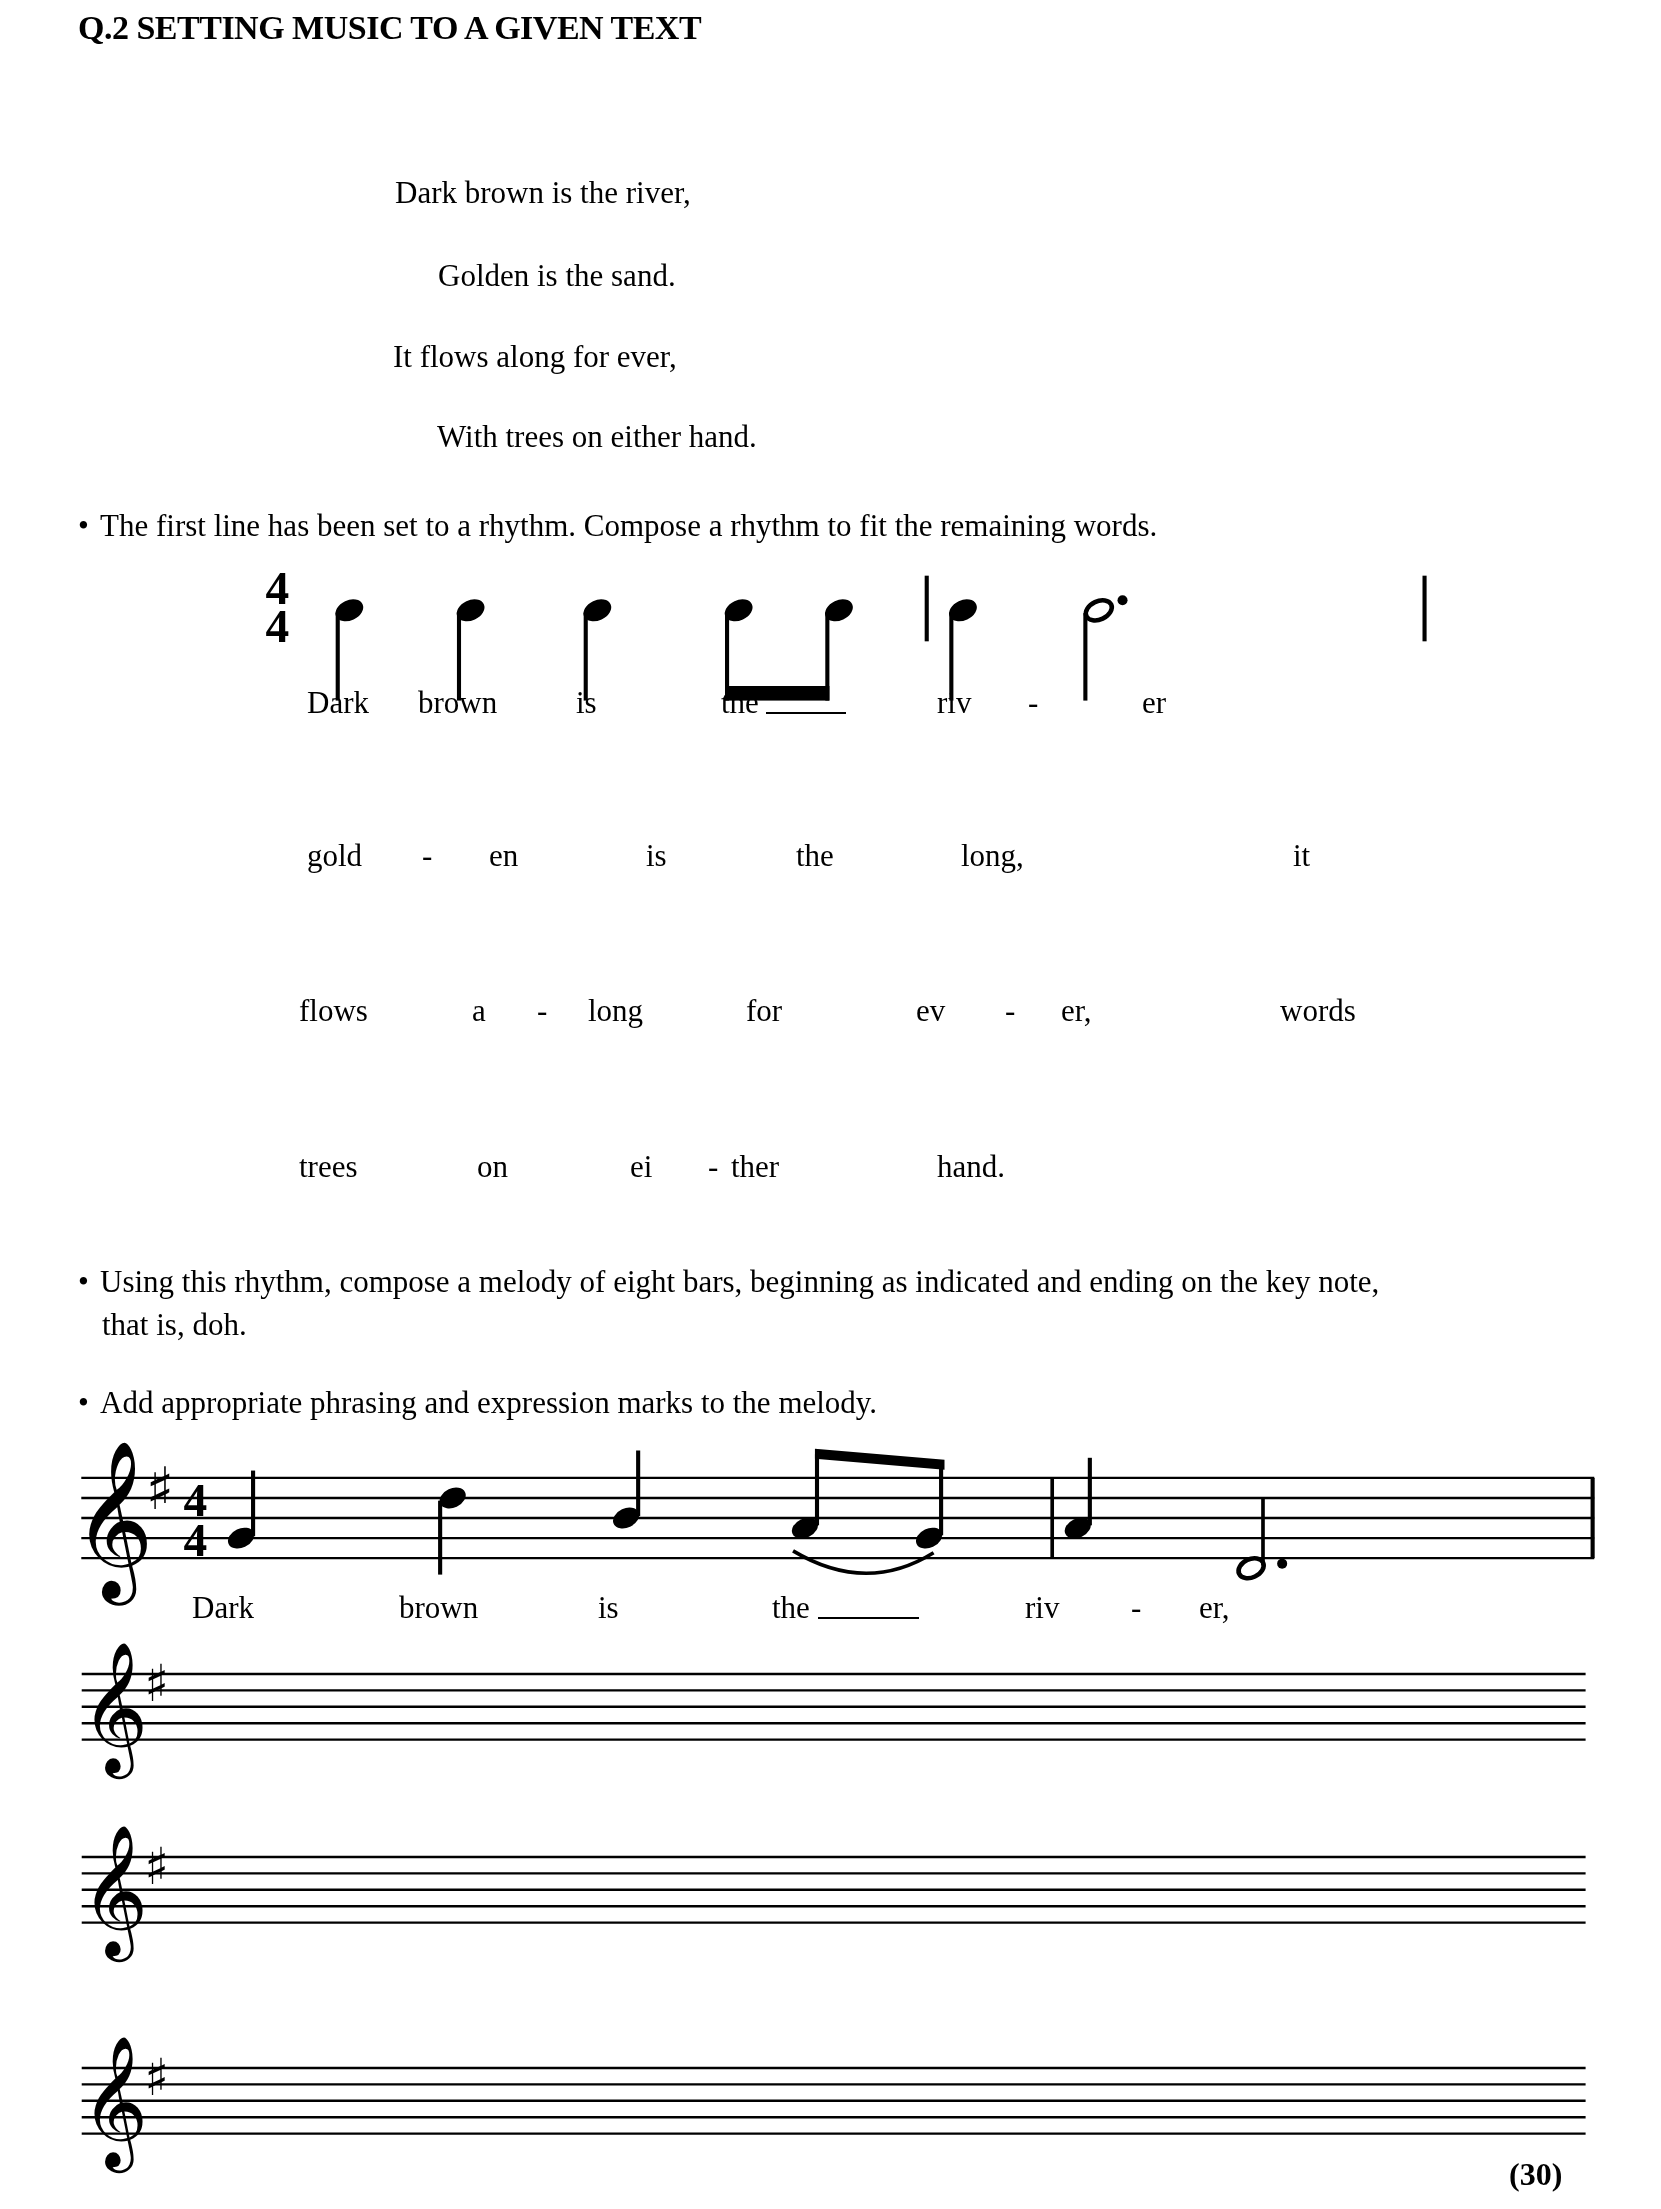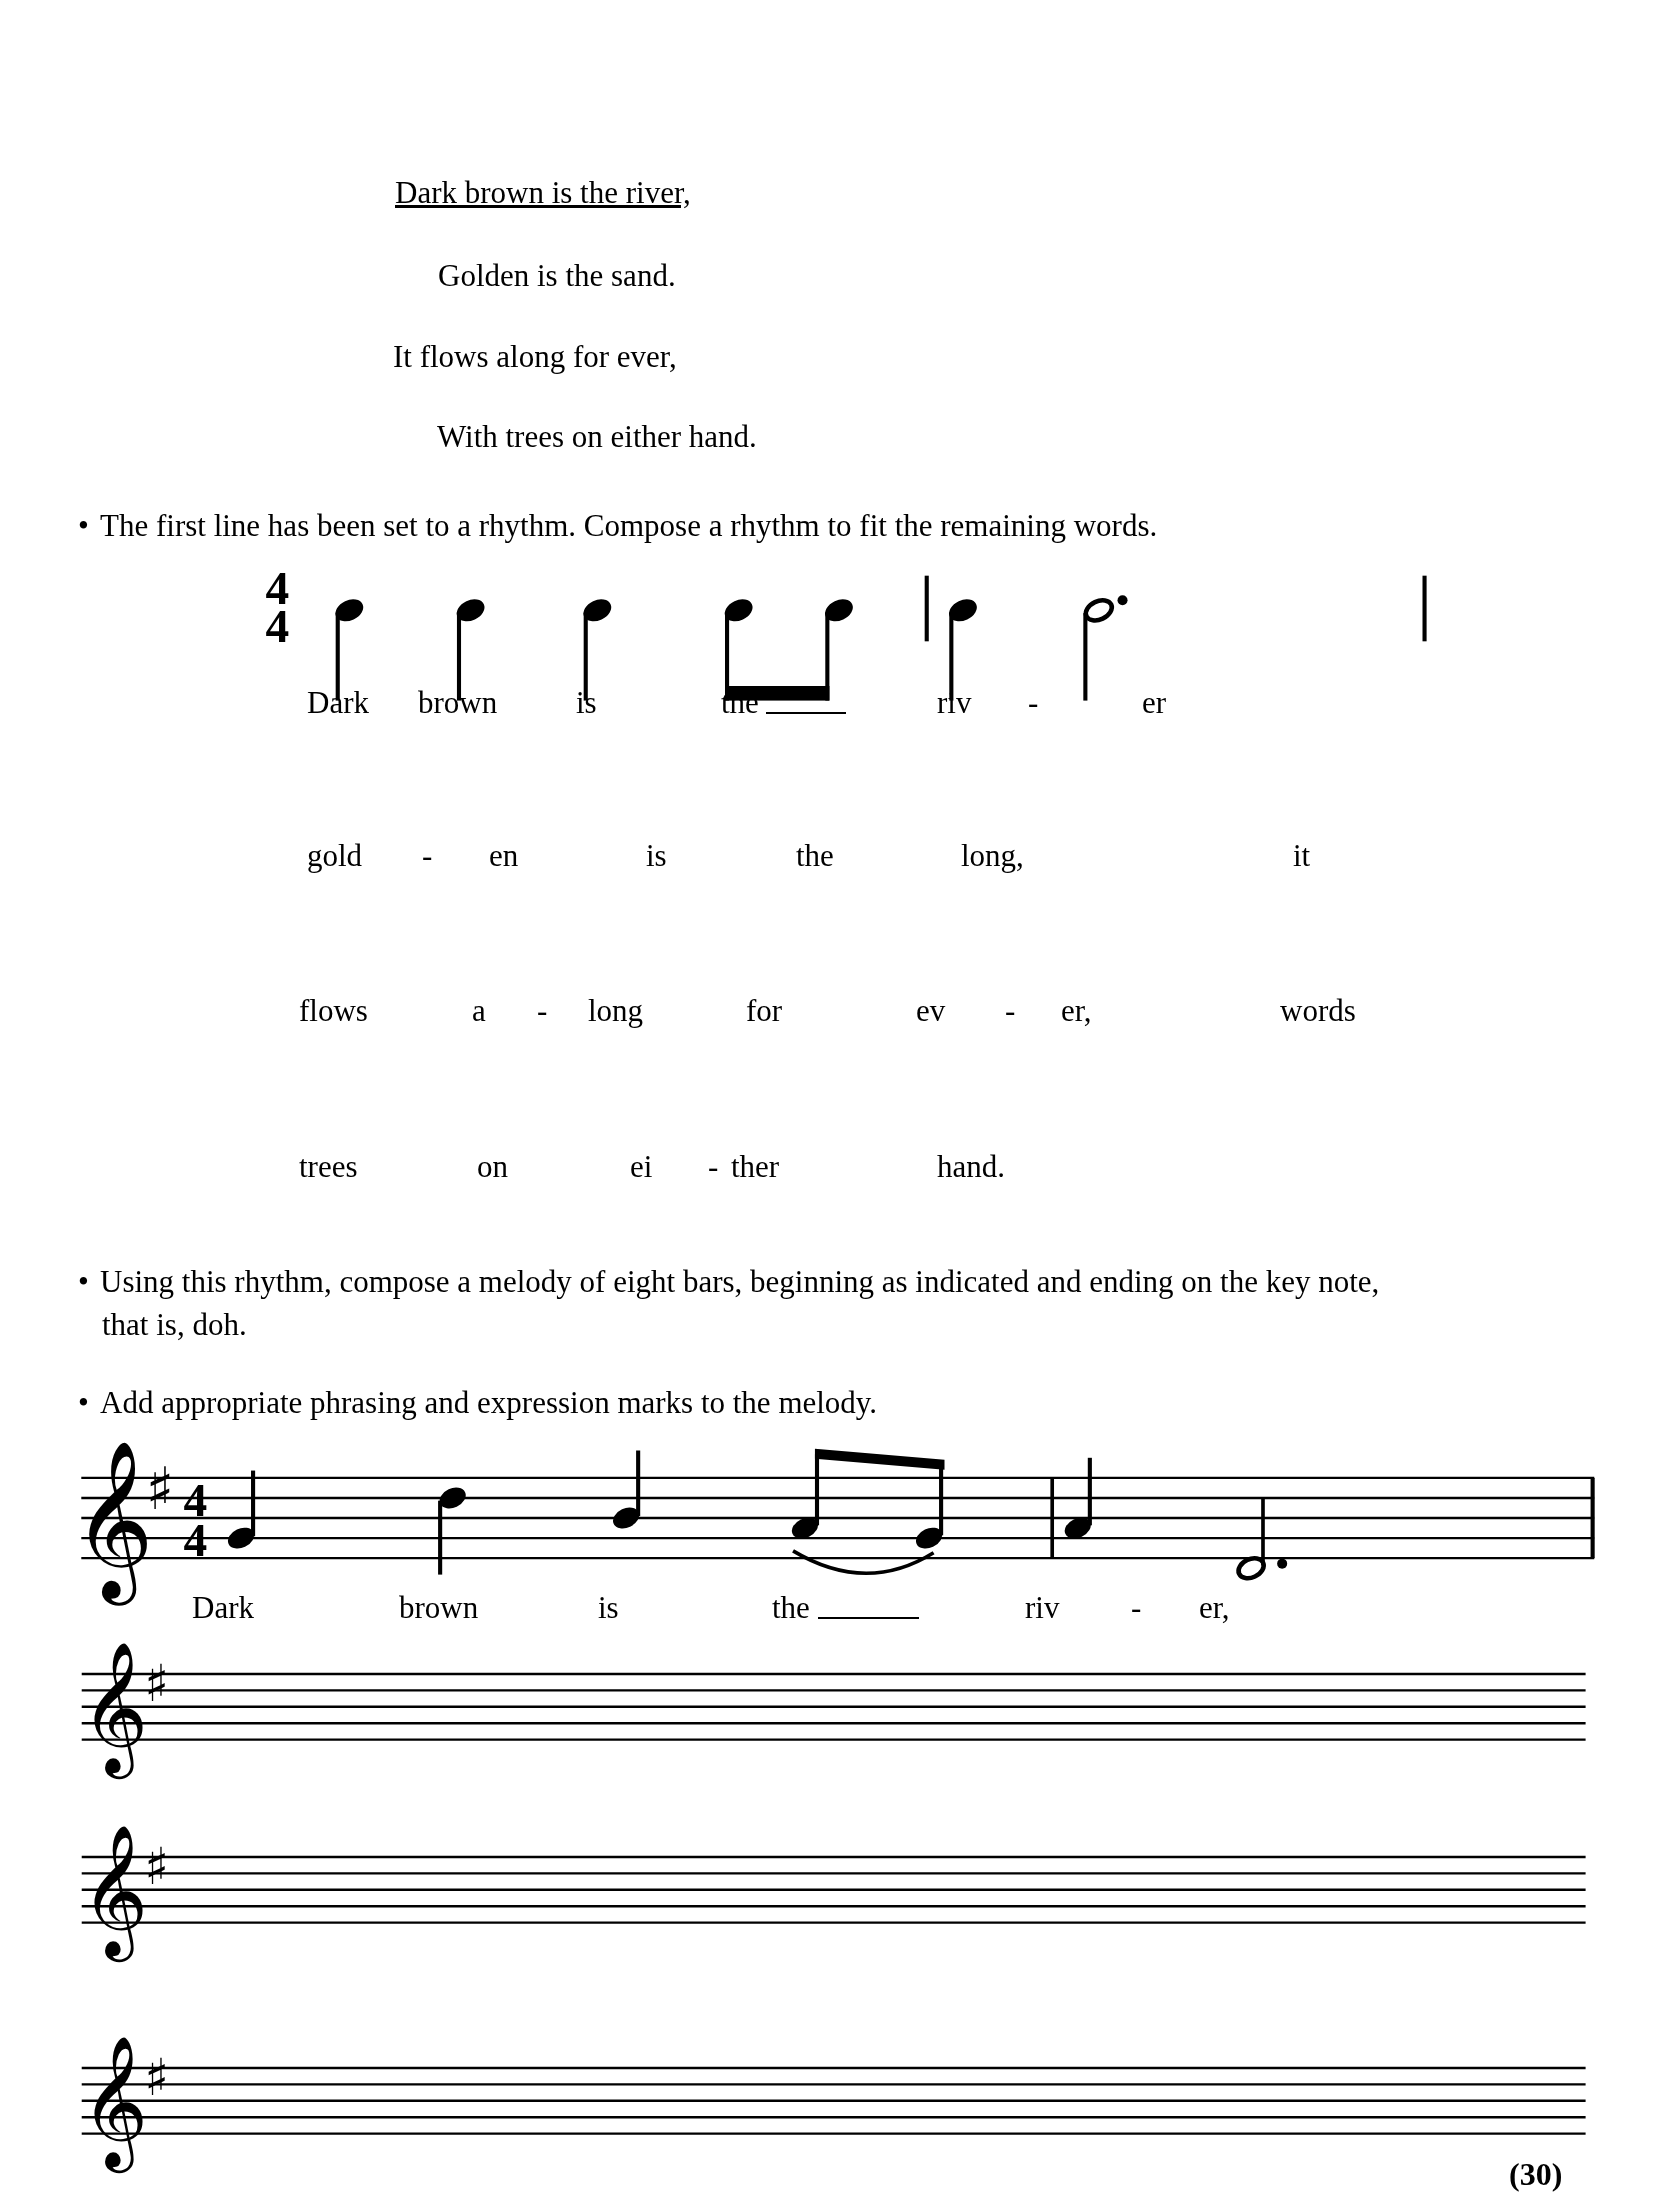--- a/index.html
+++ b/index.html
@@ -24,23 +24,24 @@
   .beam{fill:#000;}
   .slur{fill:none;stroke:#000;stroke-width:4;}
   .clef-text{font-family:"DejaVu Sans", sans-serif;}
   .ts-text{font-family:"Liberation Serif", serif;font-weight:bold;font-size:52px;}
 </style>
 </head>
 <body>
 
 <div class="page">
 
-
-
-  <div class="abs body-text" style="left:395px;top:175px;text-decoration:underline;">Dark brown is the river,</div>
+  <div class="abs title" style="left:78px;top:9.1px;">Q.2 SETTING MUSIC TO A GIVEN TEXT</div>
+
+
+  <div class="abs body-text" style="left:395px;top:175px;">Dark brown is the river,</div>
   <div class="abs body-text" style="left:438px;top:258px;">Golden is the sand.</div>
   <div class="abs body-text" style="left:393px;top:339px;">It flows along for ever,</div>
   <div class="abs body-text" style="left:437px;top:419px;">With trees on either hand.</div>
 
   <div class="abs bullet-row" style="left:78px;top:508px;">
     <span class="bullet-dot">•</span><span>The first line has been set to a rhythm. Compose a rhythm to fit the remaining words.</span>
   </div>
 
   <svg style="left:254px;top:562px;" width="1252" height="155" viewBox="0 0 1370 170">
 

